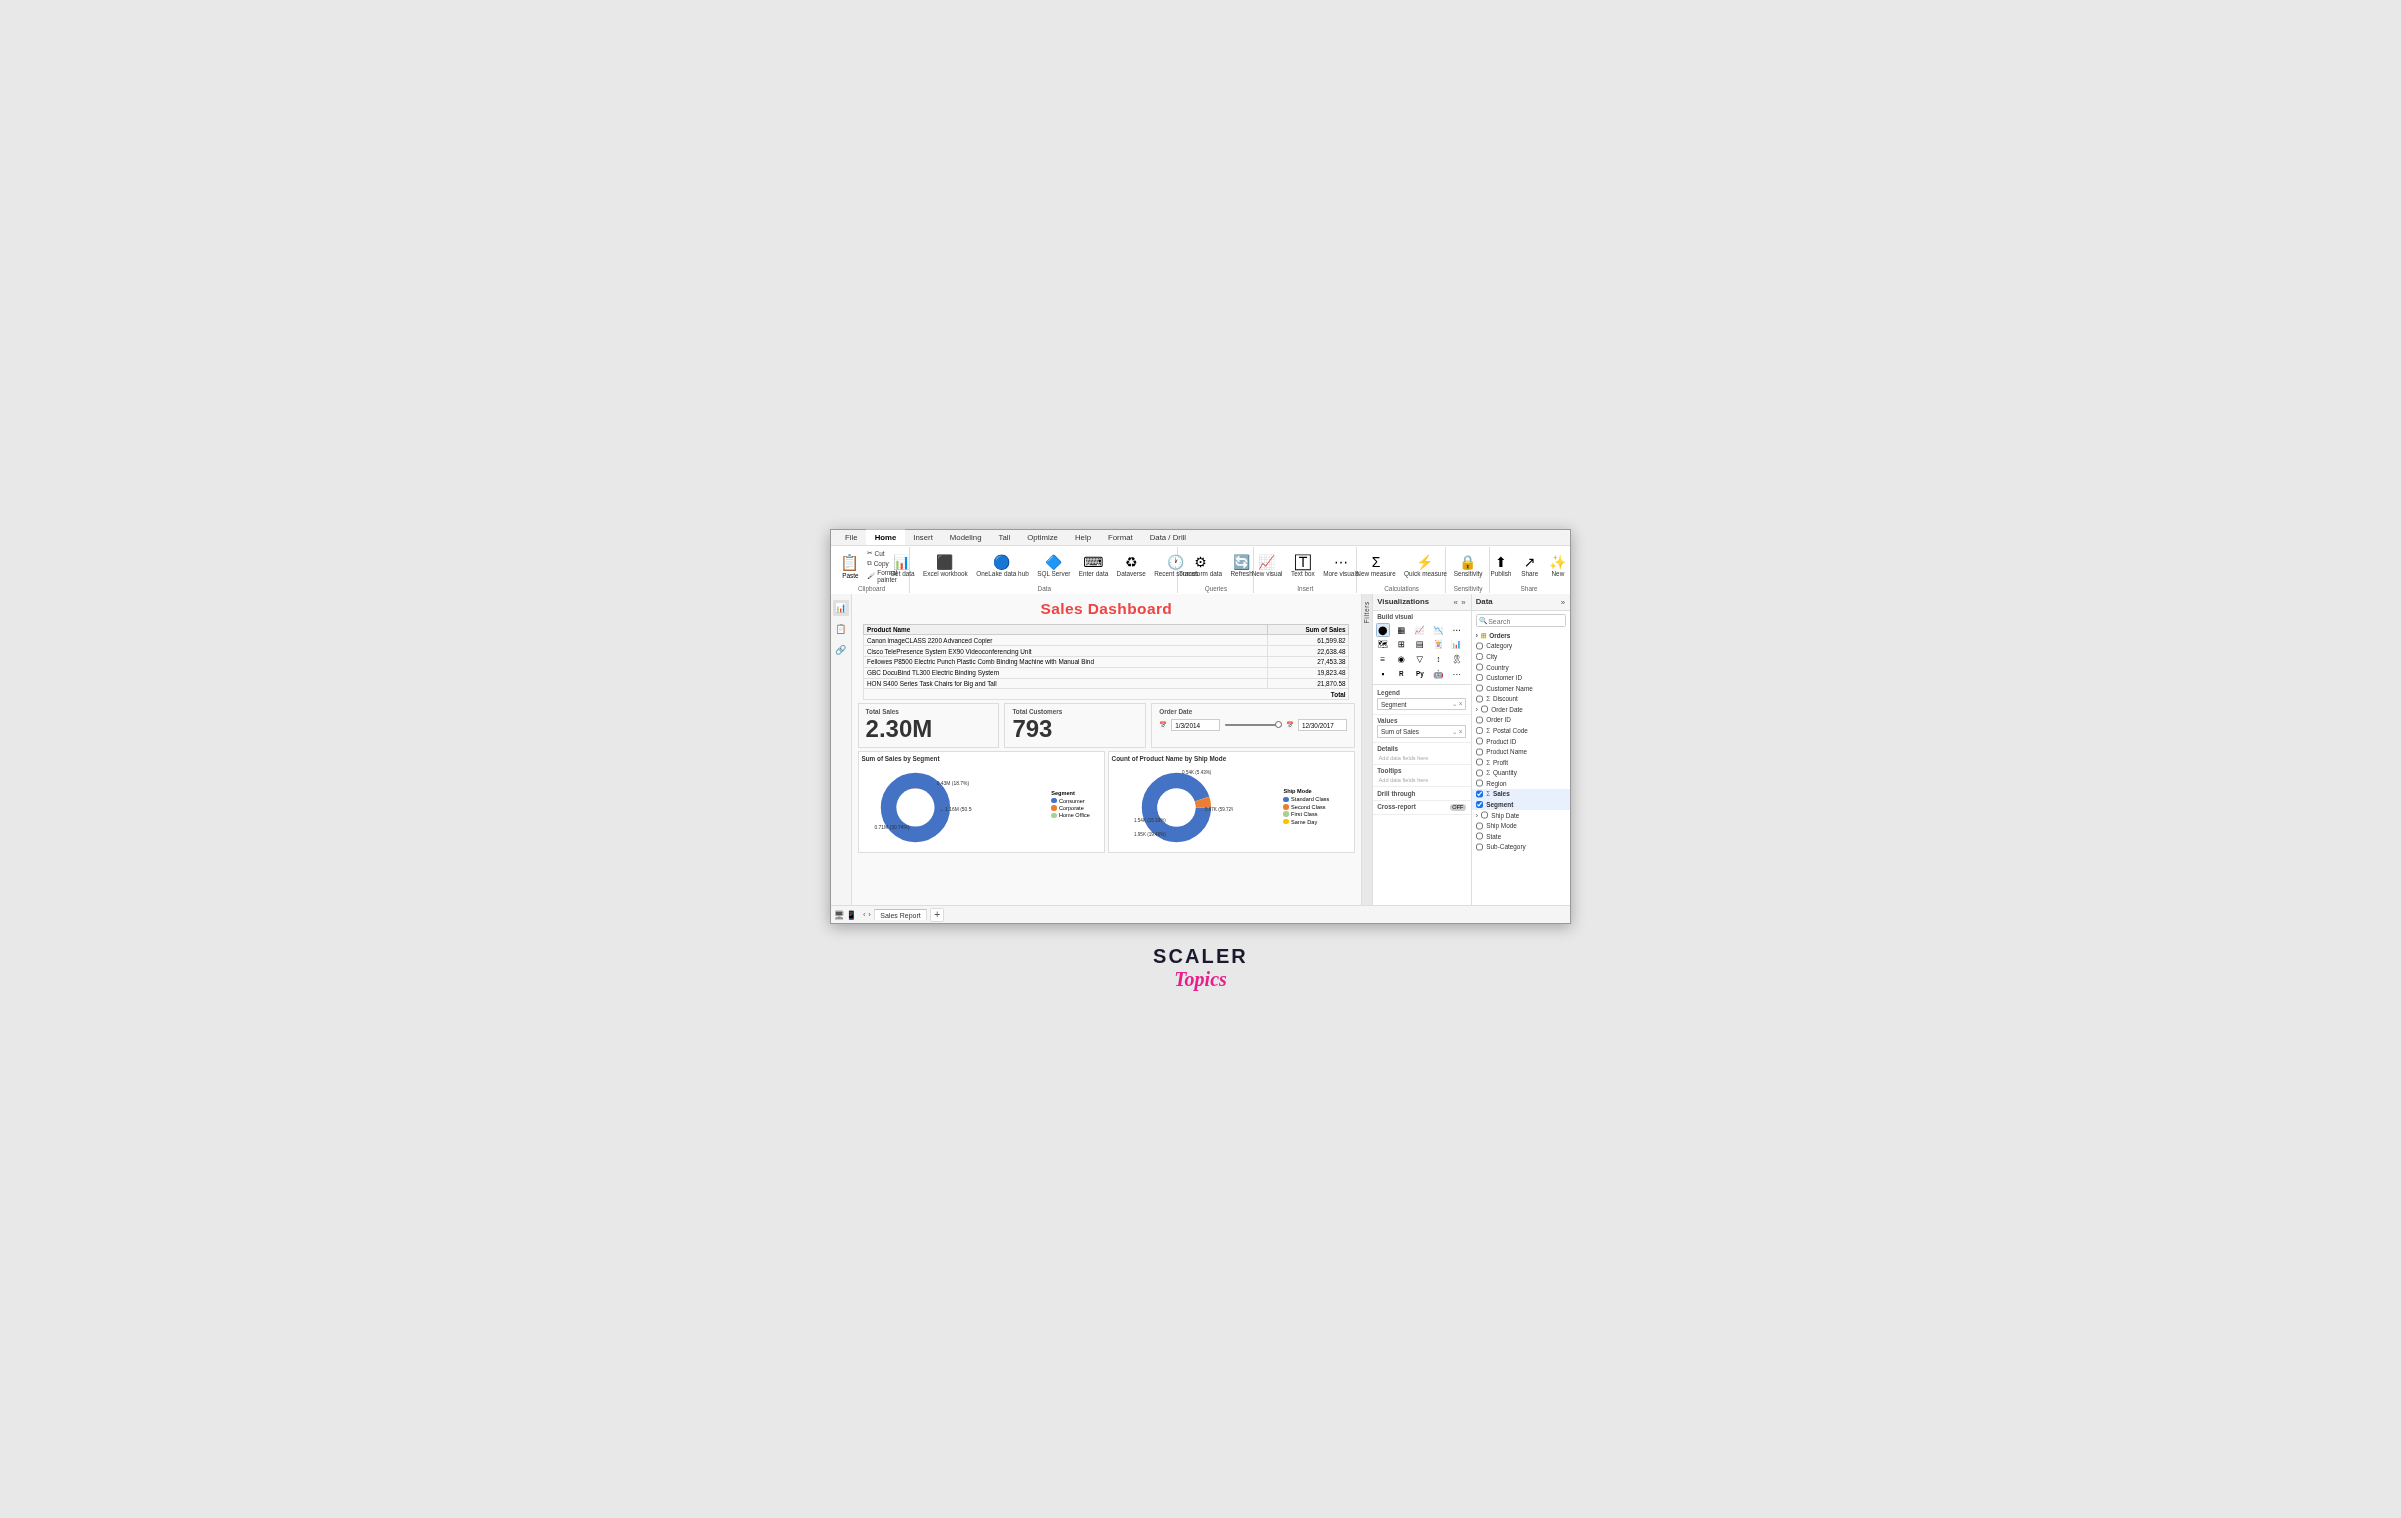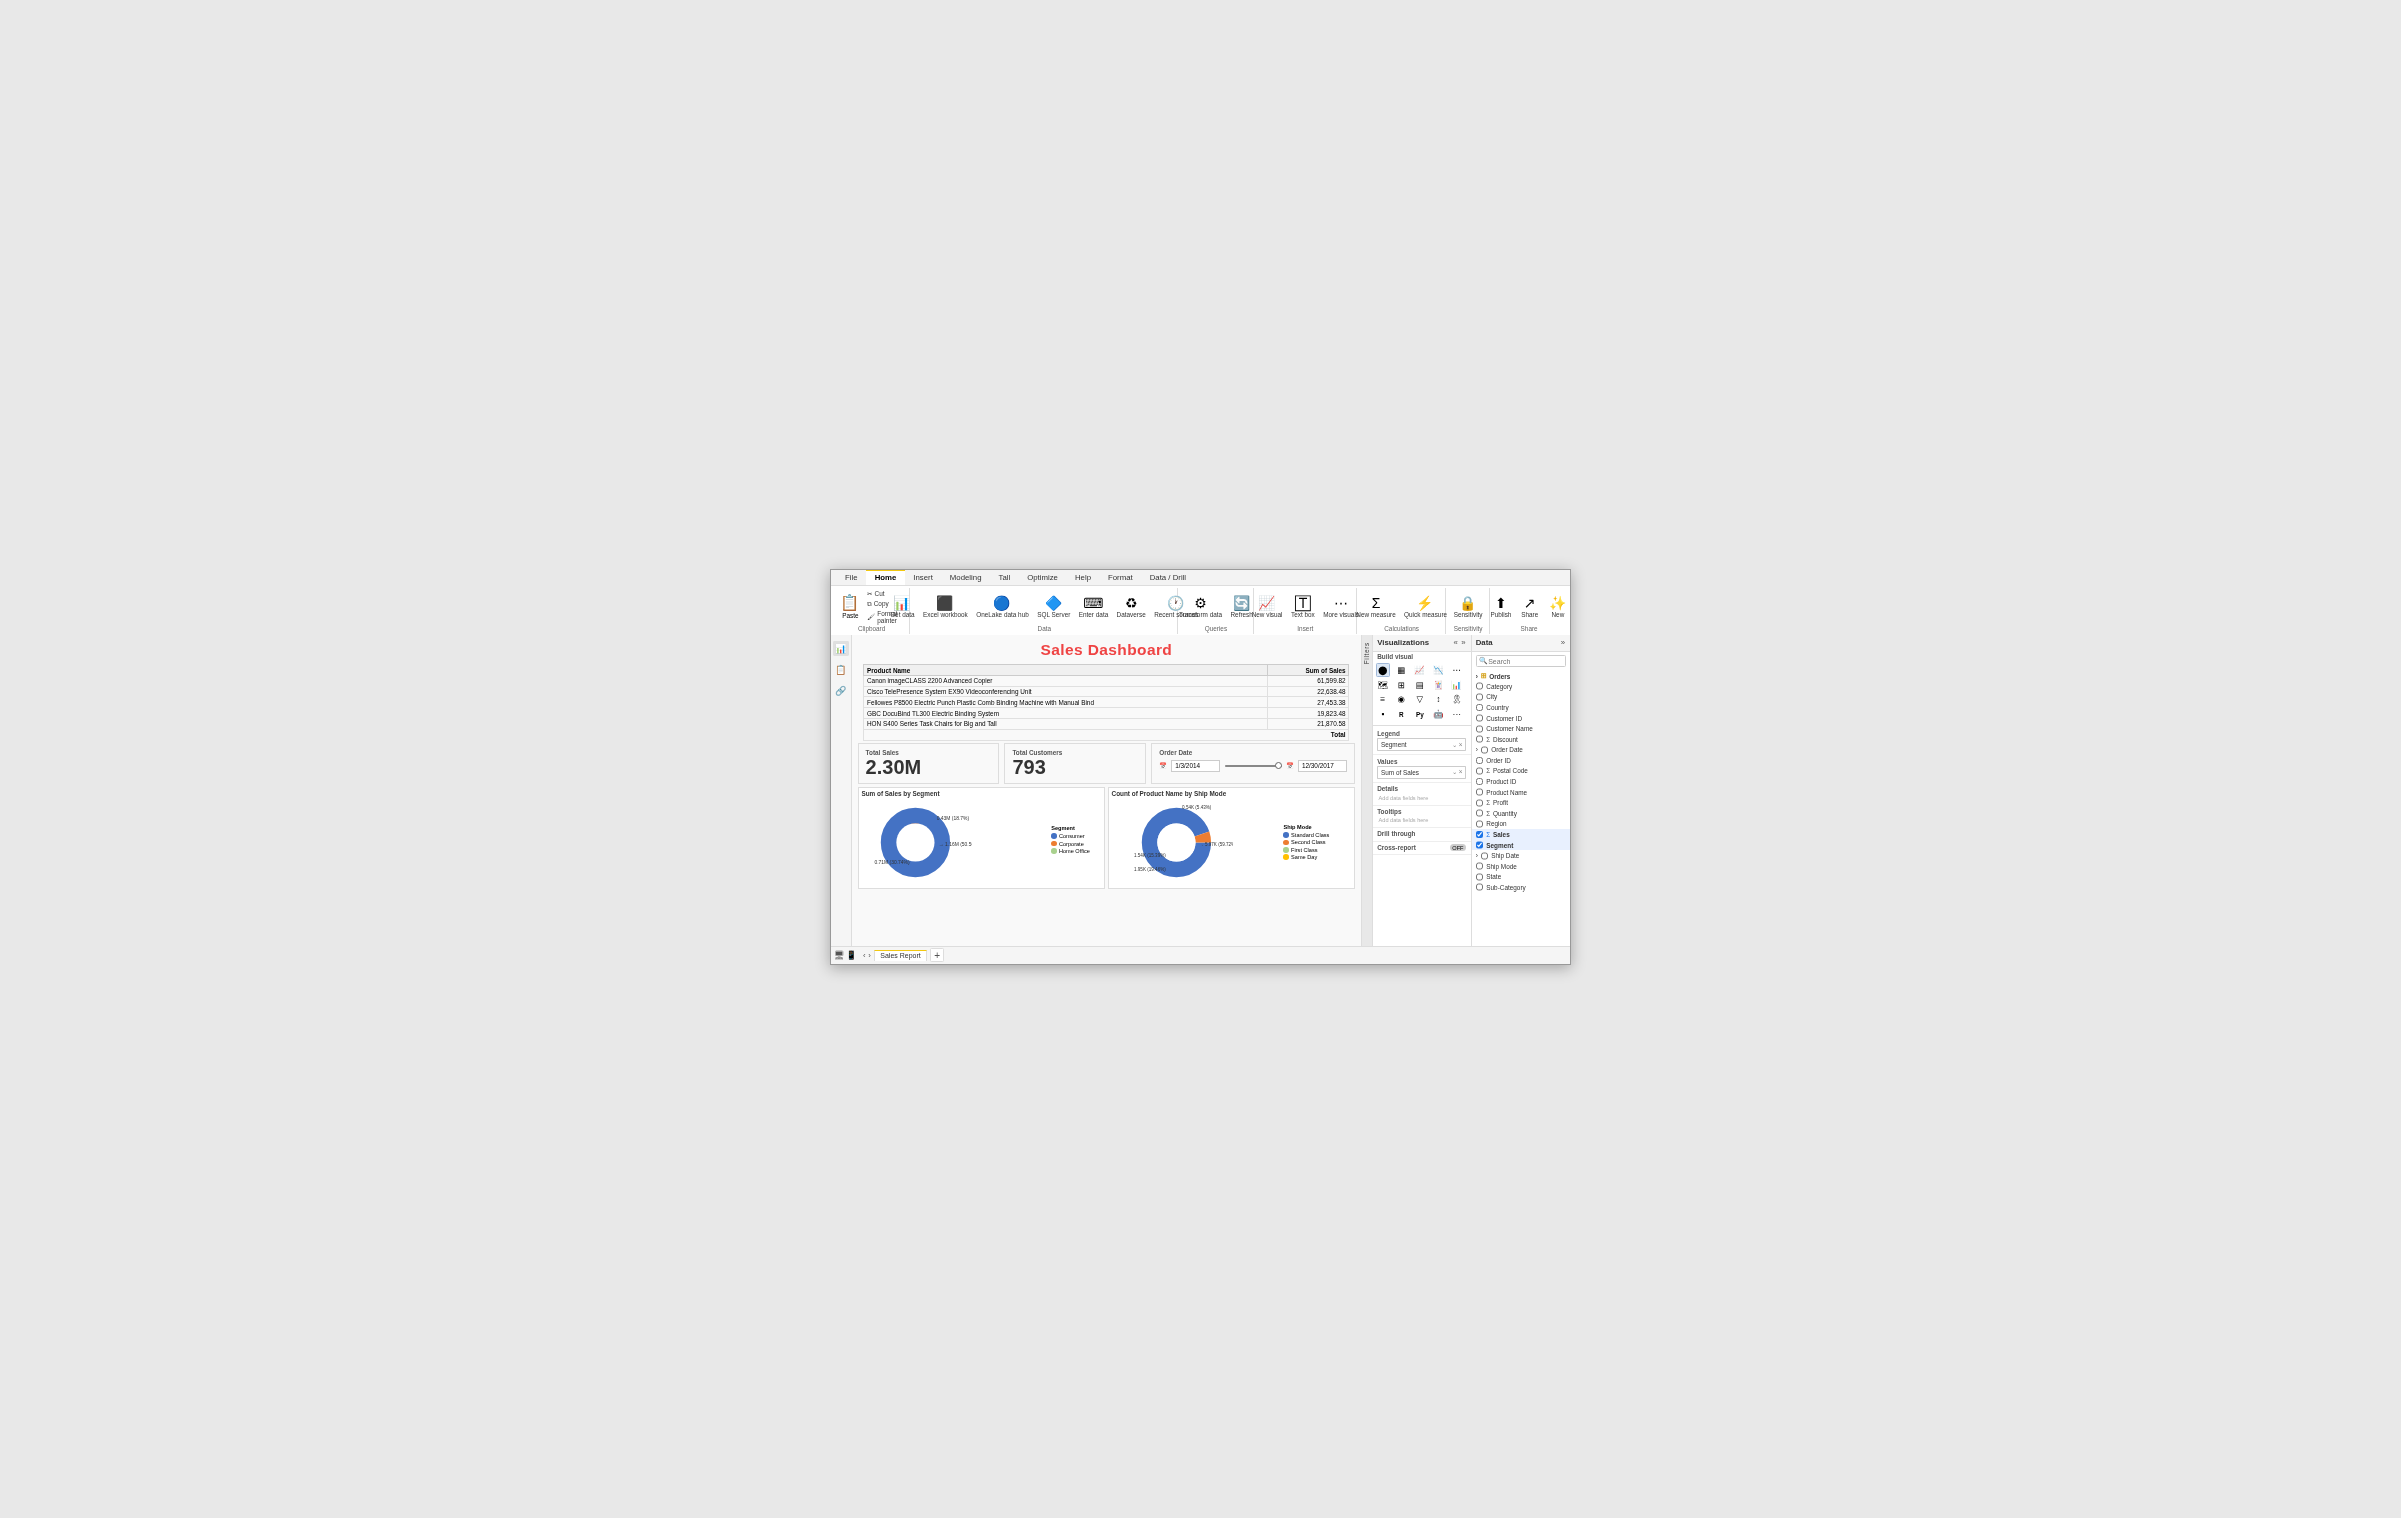--- a/index.html
+++ b/index.html
@@ -238,21 +238,21 @@
       padding: 4.2px 7px;
     }
 
     .kpi-label {
       font-size: 6.4px;
       color: #555;
       font-weight: 600;
     }
 
     .kpi-value {
-      font-size: 20px;
+      font-size: 24px;
       font-weight: 700;
       color: #333;
     }
 
     .kpi-date {
       flex: 1.5;
       border: 0.7px solid #ddd;
       padding: 4.2px 7px;
     }
 
@@ -1116,16 +1116,24 @@
         <span style="font-size:7.8px;cursor:pointer;color:#555;">‹</span>
         <span style="font-size:7.8px;cursor:pointer;color:#555;">›</span>
         <div class="tab-btn active">
           <span>Sales Report</span>
         </div>
         <div class="add-tab-btn">+</div>
       </div>
 
     </div>
 
+    <div class="scaler-logo">
+      <div>
+        <span class="scaler-text">SCALER</span>
+      </div>
+      <div>
+        <span class="topics-text">Topics</span>
+      </div>
+    </div>
 
   </div>
 </div>
 
 
 </body></html>

